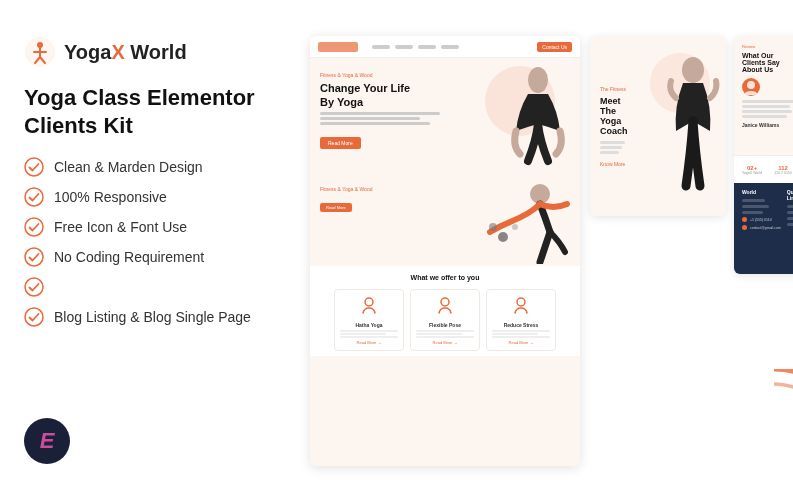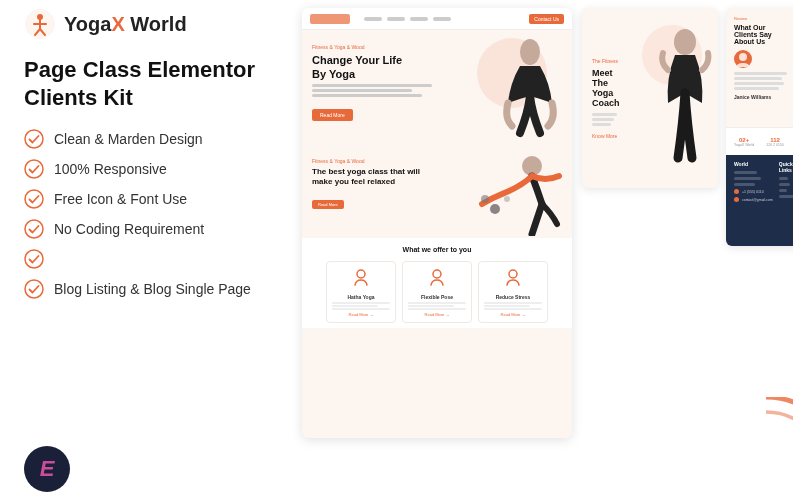--- a/index.html
+++ b/index.html
@@ -10,22 +10,22 @@
       font-family: 'Segoe UI', Arial, sans-serif;
       overflow: hidden;
       position: relative;
     }
 
     .main-container {
       display: flex;
       width: 793px;
       height: 500px;
       background: #fff;
-      padding: 8px 24px;
-      gap: 8px;
+      padding: 36px 24px;
+      gap: 16px;
     }
 
     
     .left-panel {
       width: 270px;
       flex-shrink: 0;
       display: flex;
       flex-direction: column;
       gap: 0;
     }
@@ -552,21 +552,21 @@
         <line x1="10" y1="16" x2="22" y2="16" stroke="#e86a3b" stroke-width="2" stroke-linecap="round"></line>
         <line x1="16" y1="21" x2="11" y2="27" stroke="#e86a3b" stroke-width="2" stroke-linecap="round"></line>
         <line x1="16" y1="21" x2="21" y2="27" stroke="#e86a3b" stroke-width="2" stroke-linecap="round"></line>
       </svg>
       <span style="font-size:20px;font-weight:800;color:#222;">
         <span>Yoga</span><span style="color:#e86a3b;">X</span><span> World</span>
       </span>
     </div>
 
     <div class="product-title">
-      <span>Page Class Elementor</span><br>
+      <span>Yoga Class Elementor</span><br>
       <span>Clients Kit</span>
     </div>
 
     <ul class="features-list">
       <li class="feature-item">
         <svg class="check-icon" viewBox="0 0 20 20" fill="none">
           <circle cx="10" cy="10" r="9" stroke="#e86a3b" stroke-width="1.5"></circle>
           <polyline points="5.5,10.5 8.5,13.5 14.5,7" stroke="#e86a3b" stroke-width="1.8" stroke-linecap="round" stroke-linejoin="round"></polyline>
         </svg>
         <span>Clean &amp; Marden Design</span>
@@ -657,21 +657,20 @@
           <path d="M20 28 Q10 45 8 65 Q22 60 30 58 Q38 60 52 65 Q50 45 40 28 Z" fill="#222"></path>
           <path d="M8 65 Q4 80 12 88" stroke="#c5a99a" stroke-width="7" stroke-linecap="round" fill="none"></path>
           <path d="M52 65 Q56 80 48 88" stroke="#c5a99a" stroke-width="7" stroke-linecap="round" fill="none"></path>
           <path d="M30 58 Q28 75 20 95" stroke="#222" stroke-width="8" stroke-linecap="round" fill="none"></path>
           <path d="M30 58 Q32 75 40 95" stroke="#222" stroke-width="8" stroke-linecap="round" fill="none"></path>
         </svg>
       </div>
 
       <div class="section-2">
         <div class="section-2-tag">Fitness &amp; Yoga &amp; Wood</div>
-        <div class="section-2-heading">The best yoga class that will make you feel relaxed</div>
         <div class="section-2-btn">Read More</div>
         
         <svg style="position:absolute;right:5px;bottom:2px;" width="90" height="82" viewBox="0 0 90 82">
 
           <circle cx="55" cy="12" r="10" fill="#c5a99a"></circle>
           <path d="M55 22 Q60 35 65 50" stroke="#222" stroke-width="7" stroke-linecap="round" fill="none"></path>
           <path d="M55 22 Q45 32 25 40 Q15 44 5 50" stroke="#e86a3b" stroke-width="6" stroke-linecap="round" fill="none"></path>
           <path d="M55 22 Q68 28 82 22" stroke="#e86a3b" stroke-width="6" stroke-linecap="round" fill="none"></path>
           <path d="M65 50 Q60 65 55 80" stroke="#222" stroke-width="7" stroke-linecap="round" fill="none"></path>
           <path d="M65 50 Q75 60 80 70" stroke="#222" stroke-width="6" stroke-linecap="round" fill="none"></path>

